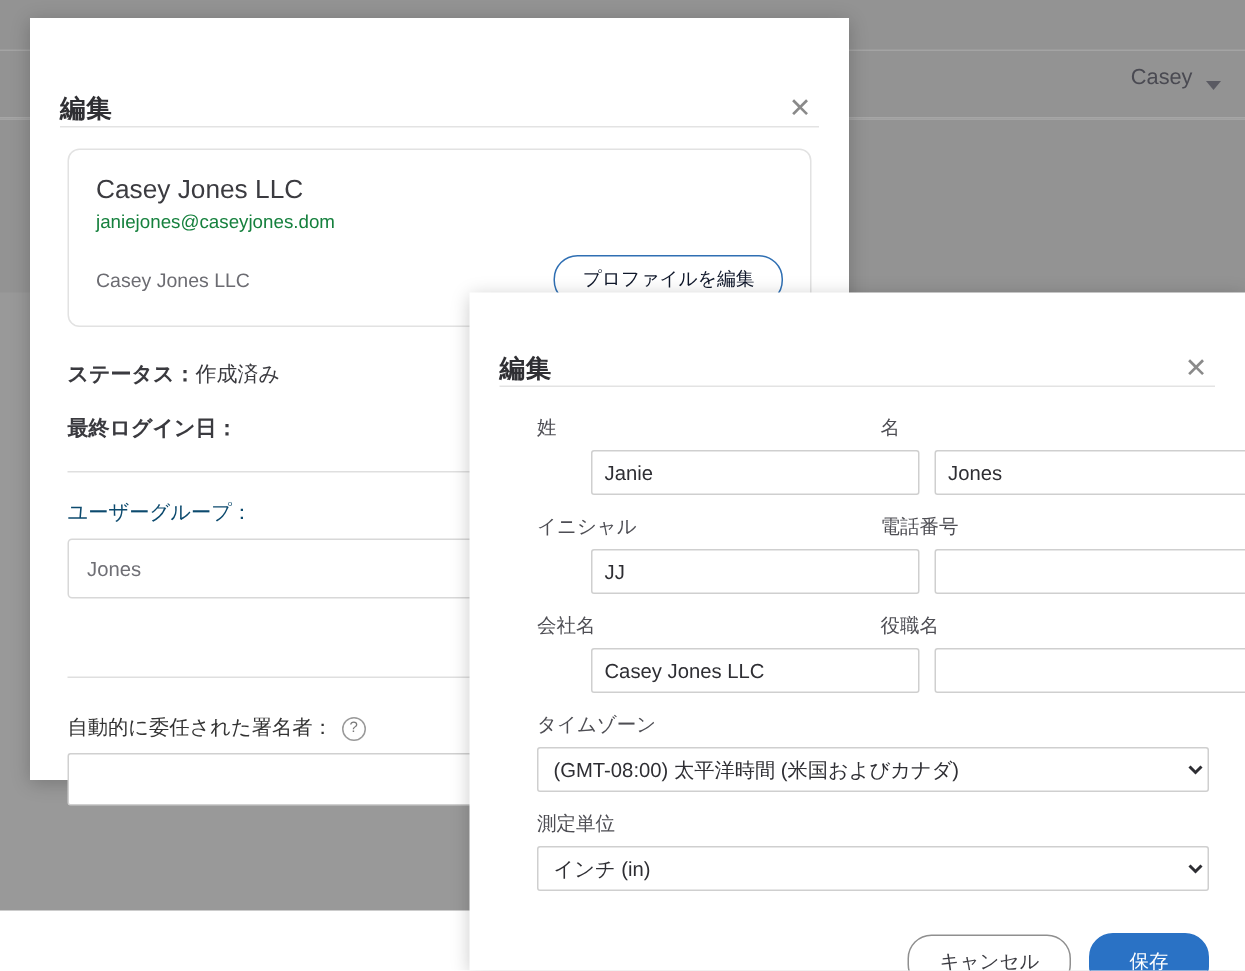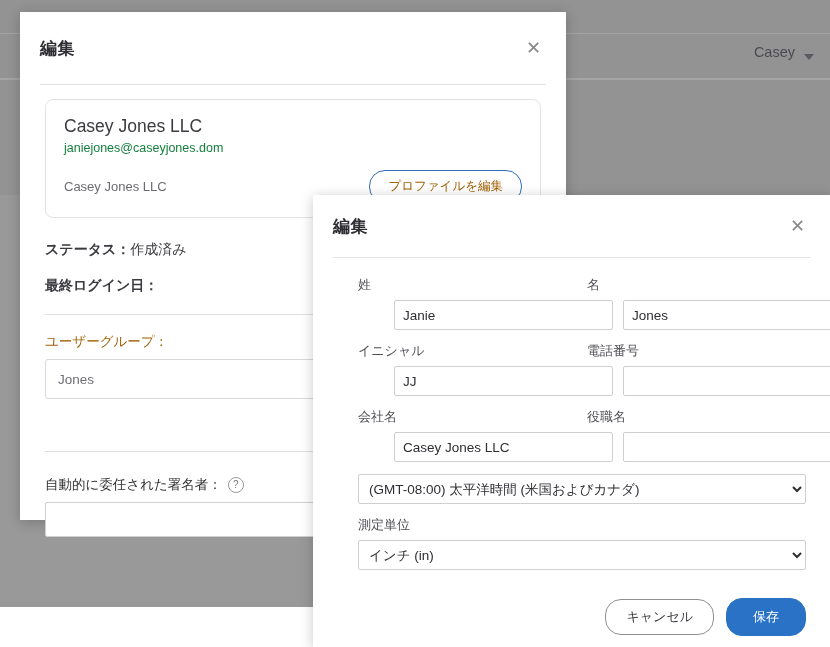--- a/index.html
+++ b/index.html
@@ -37,21 +37,21 @@
     border-right:5px solid transparent;border-top:6px solid #5a5a62;
     display:inline-block;
   }
 
   
   .modal{
     position:absolute;background:#fff;
     box-shadow:0 2px 12px rgba(0,0,0,.22);
   }
   .modal-head{
-    display:flex;align-items:center;justify-content:space-between;
+    display:flex;align-items:flex-end;justify-content:space-between;
     padding:0 20px;
   }
   .modal-title{
     font-size:17px;font-weight:700;color:#2f2f33;letter-spacing:.5px;
   }
   .close-x{
     font-size:18px;color:#8a8a8a;line-height:1;cursor:pointer;
     padding:3px 5px;user-select:none;font-weight:300;
   }
   .head-rule{height:1px;background:#e3e3e3;margin:0 20px;}
@@ -68,30 +68,30 @@
     border:1px solid #e2e2e2;border-radius:8px;
     padding:16px 18px 14px 18px;
     background:#fff;
   }
   .profile-name{font-size:17.5px;color:#3b3b40;margin-bottom:4px;}
   .profile-email{font-size:12.5px;color:#15803d;margin-bottom:15px;}
   .profile-row{display:flex;align-items:center;justify-content:space-between;}
   .profile-org{font-size:13px;color:#6c6c72;}
   .btn-pill{
     border:1px solid #2f6fb3;border-radius:16px;background:#fff;
-    color:#a16207;font-size:12.5px;padding:7px 18px;cursor:pointer;
+    color:#0f172a;font-size:12.5px;padding:7px 18px;cursor:pointer;
     font-family:inherit;
   }
 
   .kv{margin:0 13px;}
   .kv-line{font-size:14px;color:#3a3a3f;padding:9px 0;font-weight:700;}
   .kv-line .val{font-weight:400;}
   .sep{height:1px;background:#dfdfdf;margin:6px 13px;}
 
-  .field-label{font-size:13.5px;color:#a16207;margin:0 13px 8px 13px;}
+  .field-label{font-size:13.5px;color:#0c4a6e;margin:0 13px 8px 13px;}
   .field-label.bold{font-weight:400;color:#333;}
   .native-select{
     margin:0 13px;height:38px;border:1px solid #d8d8d8;border-radius:3px;
     display:flex;align-items:center;justify-content:space-between;
     padding:0 12px;font-size:13.5px;color:#6f6f75;background:#fff;cursor:pointer;
   }
   .native-select .tri{
     width:0;height:0;border-left:5px solid transparent;
     border-right:5px solid transparent;border-top:6px solid #555;
   }
@@ -242,20 +242,21 @@
         <div class="flabel">会社名</div>
         <input class="finput" value="Casey Jones LLC" style="">
       </div>
       <div class="fgroup">
         <div class="flabel">役職名</div>
         <input class="finput" value="" style="">
       </div>
     </div>
 
     <div class="fgroup">
+      <div class="flabel">タイムゾーン</div>
       <select class="fselect">
         <option>(GMT-08:00) 太平洋時間 (米国およびカナダ)</option>
       </select>
     </div>
 
     <div class="fgroup">
       <div class="flabel">測定単位</div>
       <select class="fselect">
         <option>インチ (in)</option>
       </select>

